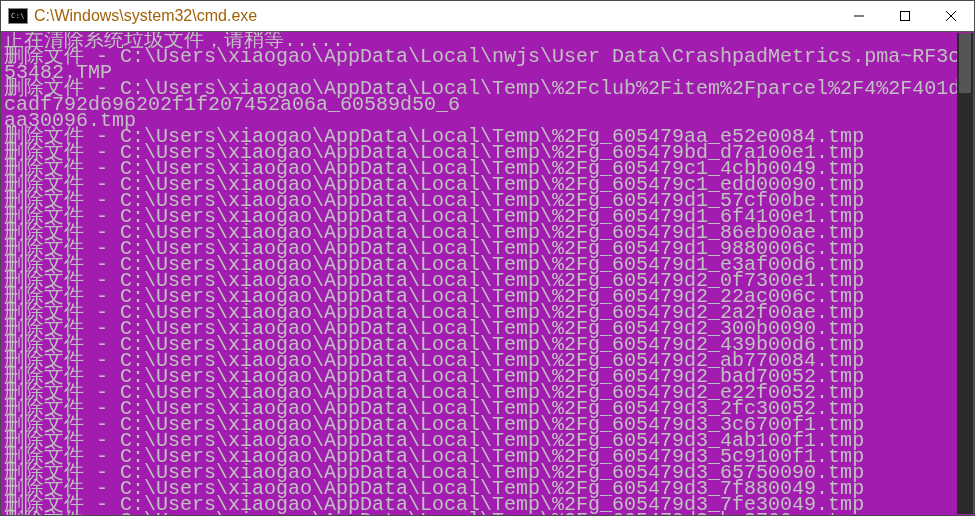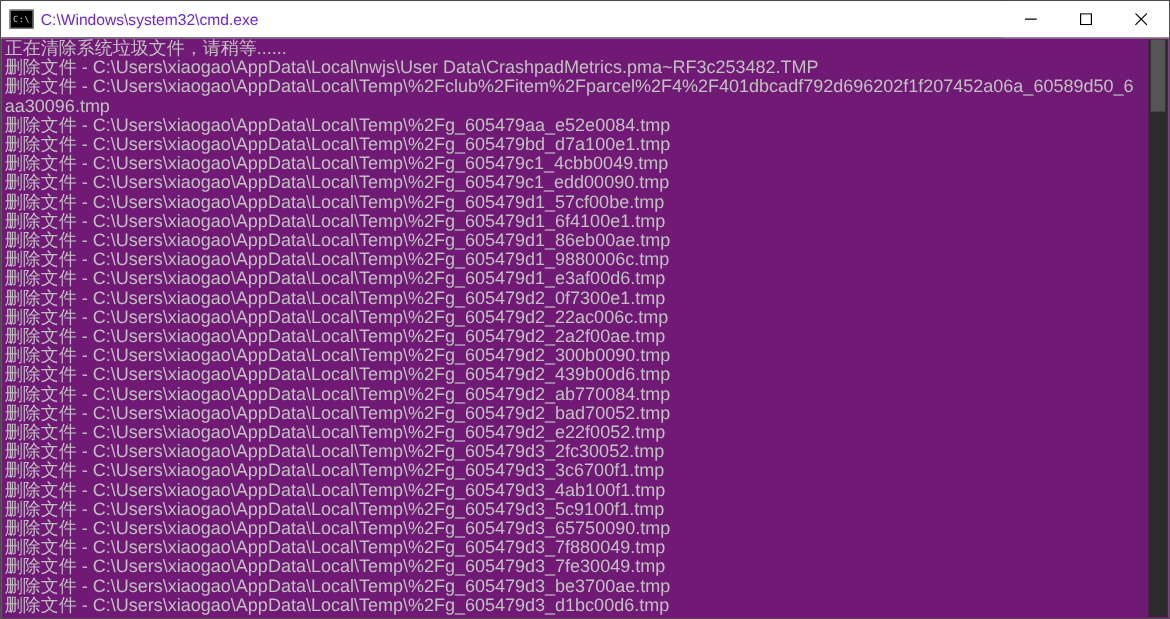--- a/index.html
+++ b/index.html
@@ -1,25 +1,25 @@
 <!DOCTYPE html>
 <html><head>
 <meta charset="utf-8">
 <style>
   * { margin: 0; padding: 0; box-sizing: border-box; }
   html, body { width: 975px; height: 516px; overflow: hidden; font-family: "Segoe UI", Tahoma, sans-serif; }
   .window { width: 975px; height: 516px; background: #fff; display: flex; flex-direction: column; border: 1px solid #4a4a4a; }
   .titlebar { height: 31px; background: #ffffff; display: flex; align-items: center; border-bottom: 1px solid #555; }
   .titlebar .icon-box { width: 20px; height: 16px; margin-left: 7px; margin-right: 6px; background:#000; border:1px solid #888; display:flex; align-items:center; justify-content:center;}
   .titlebar .icon-box span{ color:#ccc; font-size:7px; letter-spacing:0.5px; font-family:Consolas,monospace;}
-  .titlebar .title { flex: 1; font-size: 13px; color: #6d28d9; }
+  .titlebar .title { flex: 1; font-size: 16px; color: #a16207; }
   .win-controls { display: flex; height: 100%; }
   .win-btn { width: 46px; height: 100%; display: flex; align-items: center; justify-content: center; color:#000; background:#fff;}
   .win-btn svg { width: 10px; height: 10px; }
-  .terminal { flex: 1; background: #701a75; color: #c0c0c0; font-family: Liberation Sans, sans-serif; font-size: 15px; line-height: 16px; padding: 1px 0 0 3px; overflow: hidden; white-space: pre; letter-spacing: 0; }
+  .terminal { flex: 1; background: #a21caf; color: #c0c0c0; font-family: Liberation Mono, monospace; font-size: 20px; line-height: 16px; padding: 1px 0 0 3px; overflow: hidden; white-space: pre; letter-spacing: 0; }
   .terminal .row { white-space: pre-wrap; word-break: break-all; }
   .scrollbar { position:absolute; right:1px; top:32px; bottom:1px; width:16px; background:#2b2b2b; }
   .scrollbar .thumb{ position:absolute; left:2px; right:2px; top:0; height:60px; background:#555;}
   .window{ position:relative;}
 </style>
 </head>
 <body>
 
 <div class="window">
   <div class="titlebar">

